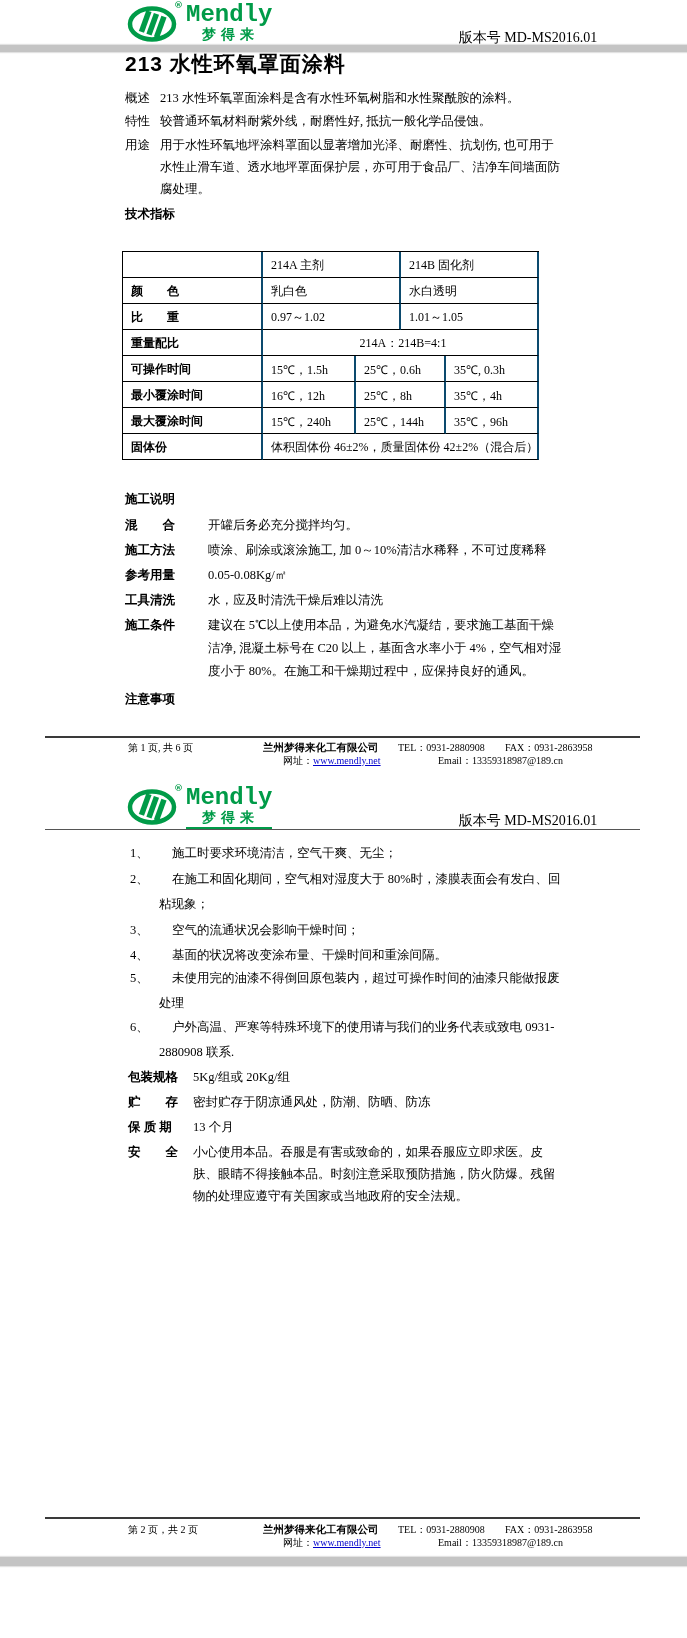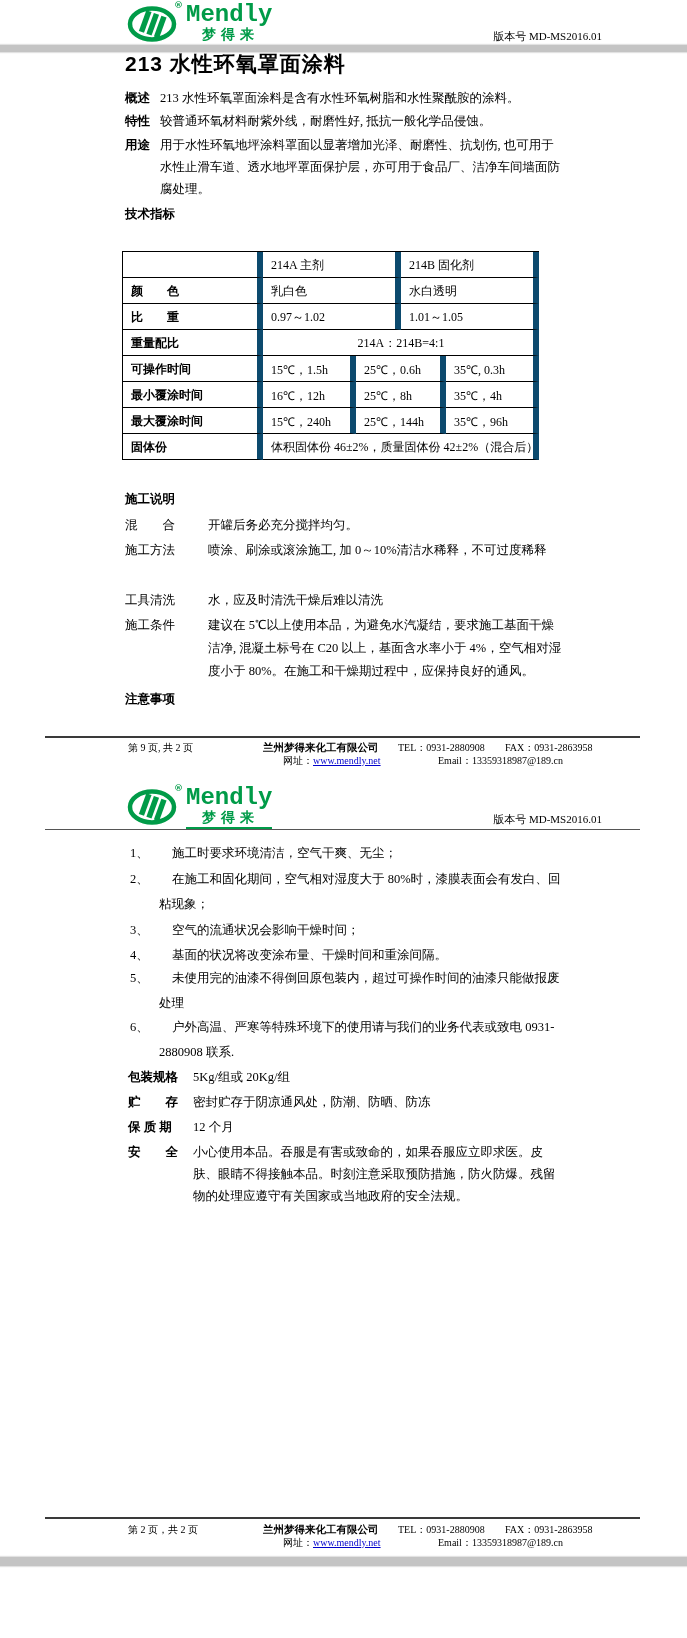--- a/index.html
+++ b/index.html
@@ -9,52 +9,52 @@
   
   .logo{position:absolute;left:127px;display:flex;align-items:flex-start}
   .logo-icon{position:relative;width:54px;height:40px}
   .reg{position:absolute;right:-2px;top:-3px;font-size:9px;color:#009B48;font-weight:bold;
        font-family:"DejaVu Sans",sans-serif}
   .logo-txt{margin-left:5px;color:#009B48}
   .logo-en{font-family:Liberation Mono, monospace;font-weight:bold;font-size:24px;line-height:24px;
            letter-spacing:0}
   .logo-cn{display:block;font-weight:bold;font-size:14px;line-height:16px;letter-spacing:5px;
            padding:0 0 1px 16px;border-bottom:2px solid #009B48}
-  .version{position:absolute;left:420px;width:182px;text-align:right;font-size:11px}
+  .version{position:absolute;left:437px;width:182px;text-align:center;font-size:14px}
 
   
   .band{position:absolute;left:0;width:687px;height:7px;background:#c4c4c4;
         box-shadow:0 1px 1px #e2e2e2, 0 -1px 1px #e2e2e2}
 
   
   .title{position:absolute;left:125px;top:50px;font-family:"Liberation Sans",sans-serif;
          font-weight:bold;font-size:21px;letter-spacing:1px}
   .sec{position:absolute;left:125px;width:440px;font-size:12.5px;line-height:22px}
-  .sec .lab{position:absolute;left:0;font-weight:bold}
+  .sec .lab{position:absolute;left:0;font-weight:normal}
   .sec .txt{display:block;padding-left:35px}
   .h2{position:absolute;left:125px;font-weight:bold;font-size:12.5px}
 
   
   .ttable{position:absolute;left:122px;top:251px;width:416px;font-size:12px;
           border-top:1px solid #000;border-left:1px solid #000}
   .trow{display:flex;height:26px}
-  .tc{box-sizing:border-box;border-right:6px solid #0c4a6e;border-bottom:1px solid #000;
+  .tc{box-sizing:border-box;border-right:2px solid #0c4a6e;border-bottom:1px solid #000;
       padding:5px 2px 0 8px;overflow:hidden;white-space:nowrap}
   .tc.lab{width:140px;font-weight:bold}
   .tc.v2a{width:138px}
   .tc.v2b{flex:1}
   .tc.v3a{width:93px}
   .tc.v3b{width:90px}
   .tc.v3c{flex:1}
   .tc.vf{flex:1}
   .tc.center{text-align:center}
 
   
   .citem{position:absolute;left:125px;width:440px;font-size:12.5px;line-height:23px}
-  .citem .lab{position:absolute;left:0;font-weight:normal}
+  .citem .lab{position:absolute;left:0;font-weight:bold}
   .citem .txt{display:block;padding-left:83px}
 
   
   .hrule2{position:absolute;left:45px;width:595px;height:1px;background:#555}
   .nitem{position:absolute;left:128px;width:437px;font-size:12.5px;line-height:25px}
   .nnum{position:absolute;left:2px}
   .ntext{display:block;padding-left:31px;text-indent:13px}
   .iitem{position:absolute;left:128px;width:436px;font-size:12.5px;line-height:23px}
   .iitem .ilab{position:absolute;left:0;font-weight:bold}
   .iitem .itxt{display:block;padding-left:65px}
@@ -162,34 +162,38 @@
   <div class="h2" style="top:491px">施工说明</div>
 
   <div class="citem" style="top:514px">
     <span class="lab">混　　合</span>
     <span class="txt">开罐后务必充分搅拌均匀。</span>
   </div>
   <div class="citem" style="top:539px">
     <span class="lab">施工方法</span>
     <span class="txt">喷涂、刷涂或滚涂施工, 加 0～10%清洁水稀释，不可过度稀释</span>
   </div>
+  <div class="citem" style="top:564px">
+    <span class="lab">参考用量</span>
+    <span class="txt">0.05-0.08Kg/㎡</span>
+  </div>
   <div class="citem" style="top:589px">
     <span class="lab">工具清洗</span>
     <span class="txt">水，应及时清洗干燥后难以清洗</span>
   </div>
   <div class="citem" style="top:614px">
     <span class="lab">施工条件</span>
     <span class="txt">建议在 5℃以上使用本品，为避免水汽凝结，要求施工基面干燥洁净, 混凝土标号在 C20 以上，基面含水率小于 4%，空气相对湿度小于 80%。在施工和干燥期过程中，应保持良好的通风。</span>
   </div>
 
   <div class="h2" style="top:691px">注意事项</div>
 
   <div class="frule" style="top:736px"></div>
   <div class="fline" style="top:741px">
-    <span class="f-page">第 9 页, 共 2 页</span>
+    <span class="f-page">第 1 页, 共 6 页</span>
     <span class="f-co">兰州梦得来化工有限公司</span>
     <span class="f-tel">TEL：0931-2880908</span>
     <span class="f-fax">FAX：0931-2863958</span>
   </div>
   <div class="fline" style="top:754px">
     <span class="f-web"><span>网址：</span><span class="lnk">www.mendly.net</span></span>
     <span class="f-email">Email：13359318987@189.cn</span>
   </div>
 
   <div class="logo" style="top:786px">
@@ -240,21 +244,21 @@
   <div class="iitem" style="top:1066px">
     <span class="ilab">包装规格</span>
     <span class="itxt">5Kg/组或 20Kg/组</span>
   </div>
   <div class="iitem" style="top:1091px">
     <span class="ilab">贮　　存</span>
     <span class="itxt">密封贮存于阴凉通风处，防潮、防晒、防冻</span>
   </div>
   <div class="iitem" style="top:1116px">
     <span class="ilab">保 质 期</span>
-    <span class="itxt">12 个月</span>
+    <span class="itxt">13 个月</span>
   </div>
   <div class="iitem lh22" style="top:1141px">
     <span class="ilab">安　　全</span>
     <span class="itxt">小心使用本品。吞服是有害或致命的，如果吞服应立即求医。皮肤、眼睛不得接触本品。时刻注意采取预防措施，防火防爆。残留物的处理应遵守有关国家或当地政府的安全法规。</span>
   </div>
 
   <div class="frule" style="top:1517px"></div>
   <div class="fline" style="top:1523px">
     <span class="f-page">第 2 页，共 2 页</span>
     <span class="f-co">兰州梦得来化工有限公司</span>

